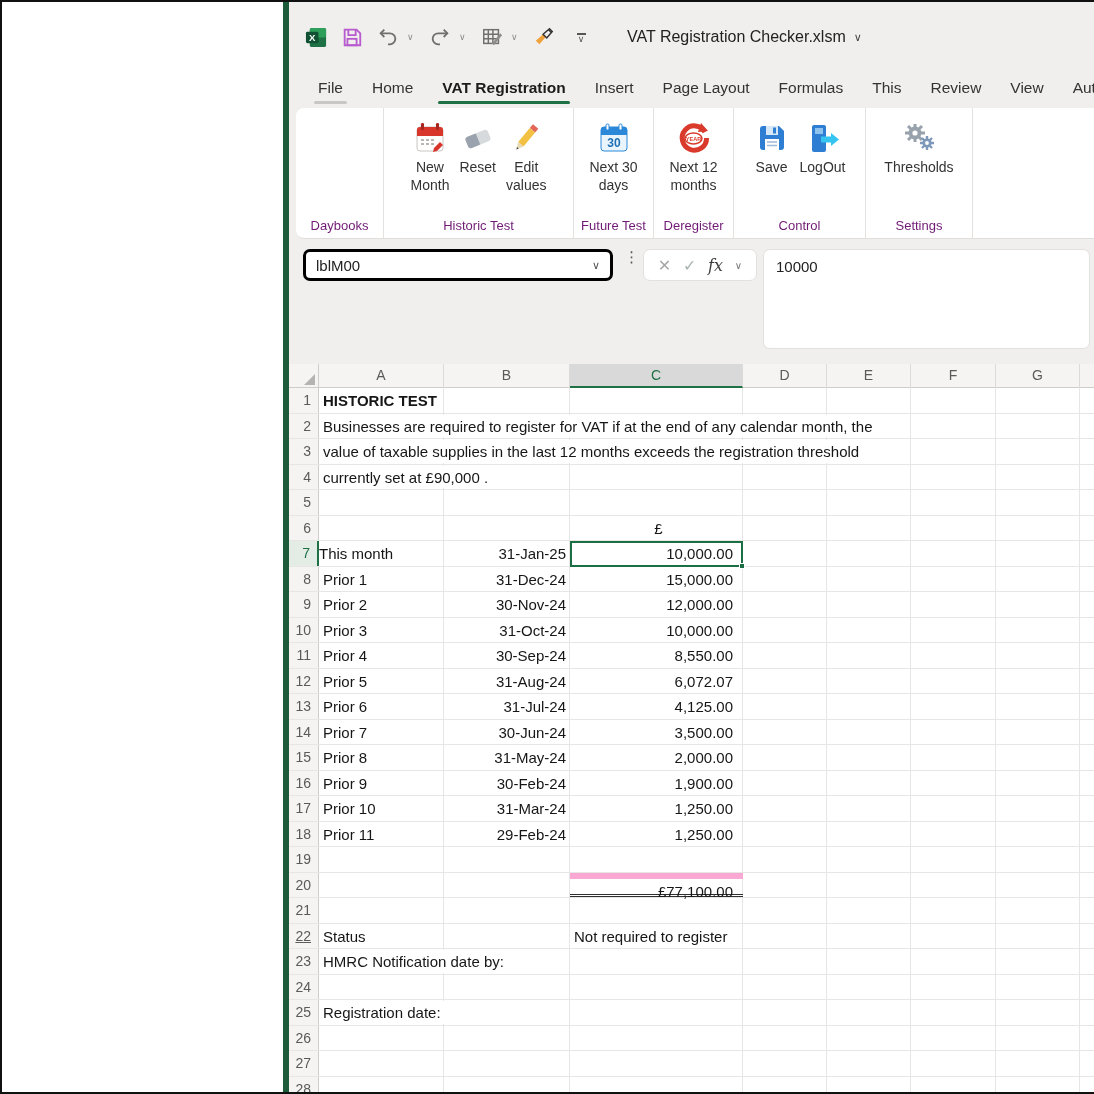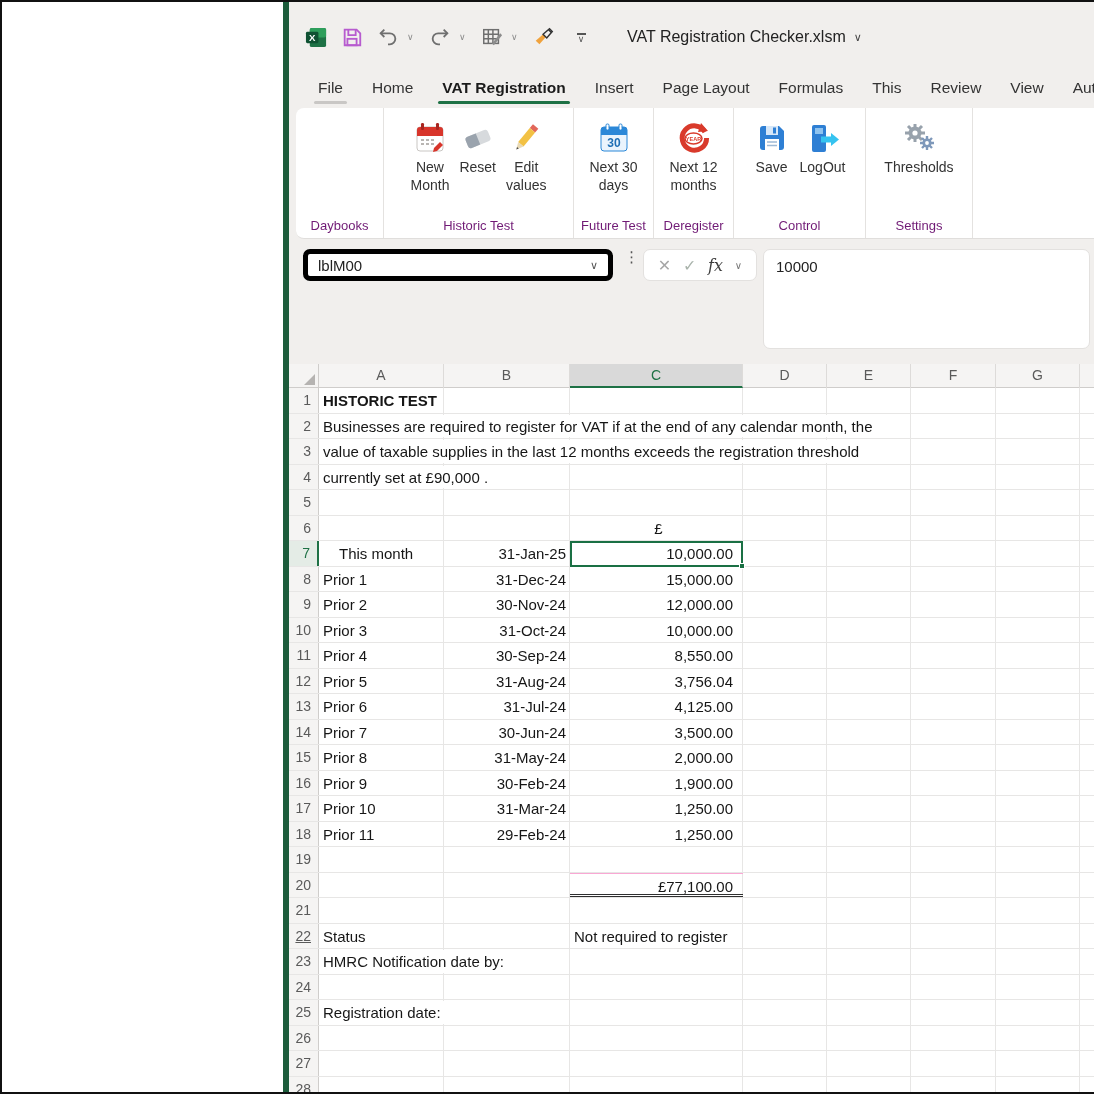--- a/index.html
+++ b/index.html
@@ -33,21 +33,21 @@
   .rgroup { position:relative; border-right:1px solid #e4e2e0; display:flex; flex-direction:column; align-items:center; flex:0 0 auto; }
   .rgroup .btnrow { flex:1; display:flex; align-items:flex-start; justify-content:center; gap:2px; padding-top:12px; }
   .rbtn { display:flex; flex-direction:column; align-items:center; padding:0 4px; cursor:default; }
   .rbtn .ric { width:36px; height:36px; display:flex; align-items:center; justify-content:center; }
   .rbtn .rlabel { margin-top:3px; font-size:14px; color:#333; text-align:center; line-height:1.25; white-space:pre-line; }
   .gname { position:absolute; bottom:5px; left:0; right:0; text-align:center; font-size:13px; color:#701a75; }
   .rspacer { flex:1 1 auto; border-right:none; }
 
   
   #fbar { position:relative; height:126px; }
-  #namebox { position:absolute; left:14px; top:10px; width:310px; height:32px; background:#fff; border:5px solid #000000; border-radius:7px; display:flex; align-items:center; font-size:15px; color:#222; padding:0 10px; }
+  #namebox { position:absolute; left:14px; top:10px; width:310px; height:32px; background:#fff; border:3px solid #000000; border-radius:7px; display:flex; align-items:center; font-size:15px; color:#222; padding:0 10px; }
   #namebox .nchev { margin-left:auto; color:#555; font-size:11px; }
   #fdots { position:absolute; left:335px; top:14px; color:#555; font-size:15px; line-height:8px; text-align:center; }
   #fbtns { position:absolute; left:354px; top:10px; width:114px; height:32px; background:#fff; border:1px solid #e3e1df; border-radius:7px; display:flex; align-items:center; justify-content:space-around; padding:0 8px; }
   #fbtns .fx-x { color:#a6a6a6; font-size:16px; }
   #fbtns .fx-check { color:#a9b3ab; font-size:16px; }
   #fbtns .fx-fn { font-size:16px; color:#3c3c3c; }
   #fbtns .fx-fn i { font-family:"DejaVu Serif",serif; }
   #fbtns .fchev { color:#777; font-size:10px; }
   #finput { position:absolute; left:474px; top:10px; right:4px; height:100px; background:#fff; border:1px solid #e3e1df; border-radius:7px; font-size:15px; color:#222; padding:8px 12px; }
 
@@ -61,21 +61,21 @@
   .grow { position:absolute; left:0; width:900px; border-bottom:1px solid #e7e6e5; }
   .rowhdr { position:absolute; left:0; top:0; bottom:0; width:30px; background:#f5f4f3; border-right:1px solid #cfcdcb; font-size:14px; color:#5a5a5a; text-align:right; padding-right:7px; }
   .rowhdr.sel { background:#e4ece6; color:#1e7145; border-right:2px solid #1e7145; }
   .gcell { position:absolute; top:0; bottom:0; border-right:1px solid #e7e6e5; }
   .ctext { position:absolute; top:0; bottom:0; font-size:15px; color:#161616; white-space:nowrap; overflow:visible; }
   .ctext.spill { background:#fff; top:1px; bottom:1px; z-index:2; padding-right:3px; }
   .ctext.b { font-weight:bold; }
   .ctext.right { text-align:right; }
   .ctext.center { text-align:center; }
   .ctext.link { color:#2a6bb5; text-decoration:underline; cursor:pointer; }
-  .ctext.total { border-top:1px solid #f9a8d4; border-bottom:3px double #2f2f2f; z-index:1; }
+  .ctext.total { border-top:6px solid #f9a8d4; border-bottom:3px double #2f2f2f; z-index:1; }
   #selbox { position:absolute; border:2px solid #1a7044; z-index:4; }
   #selbox .handle { position:absolute; right:-4px; bottom:-4px; width:6px; height:6px; background:#1a7044; border:1px solid #fff; }
 </style>
 </head>
 <body>
 
 <div id="page">
   <div id="left-window"></div>
 
   <div id="excel">
@@ -392,21 +392,21 @@
         </div>
         <div class="grow" style="top: 177px; height: 25.5px; width: 851px;">
           <div class="gcell" style="left: 30px; width: 125px;"></div>
           <div class="gcell" style="left: 155px; width: 126px;"></div>
           <div class="gcell" style="left: 281px; width: 173px;"></div>
           <div class="gcell" style="left: 454px; width: 84px;"></div>
           <div class="gcell" style="left: 538px; width: 84px;"></div>
           <div class="gcell" style="left: 622px; width: 85px;"></div>
           <div class="gcell" style="left: 707px; width: 84px;"></div>
           <div class="gcell" style="left: 791px; width: 60px;"></div>
-          <div class="ctext" style="left: 46px; width: 142px; line-height: 25.5px; padding-left: 4px;">This month</div>
+          <div class="ctext" style="left: 26px; width: 142px; line-height: 25.5px; padding-left: 4px;">This month</div>
           <div class="ctext right" style="left: 155px; width: 126px; line-height: 25.5px; padding-right: 4px;">31-Jan-25</div>
           <div class="ctext right" style="left: 281px; width: 173px; line-height: 25.5px; padding-right: 10px;">10,000.00</div>
           <div class="rowhdr sel" style="line-height: 24.5px;">7</div>
         </div>
         <div class="grow" style="top: 202.5px; height: 25.5px; width: 851px;">
           <div class="gcell" style="left: 30px; width: 125px;"></div>
           <div class="gcell" style="left: 155px; width: 126px;"></div>
           <div class="gcell" style="left: 281px; width: 173px;"></div>
           <div class="gcell" style="left: 454px; width: 84px;"></div>
           <div class="gcell" style="left: 538px; width: 84px;"></div>
@@ -464,21 +464,21 @@
           <div class="gcell" style="left: 30px; width: 125px;"></div>
           <div class="gcell" style="left: 155px; width: 126px;"></div>
           <div class="gcell" style="left: 281px; width: 173px;"></div>
           <div class="gcell" style="left: 454px; width: 84px;"></div>
           <div class="gcell" style="left: 538px; width: 84px;"></div>
           <div class="gcell" style="left: 622px; width: 85px;"></div>
           <div class="gcell" style="left: 707px; width: 84px;"></div>
           <div class="gcell" style="left: 791px; width: 60px;"></div>
           <div class="ctext" style="left: 30px; width: 125px; line-height: 25.5px; padding-left: 4px;">Prior 5</div>
           <div class="ctext right" style="left: 155px; width: 126px; line-height: 25.5px; padding-right: 4px;">31-Aug-24</div>
-          <div class="ctext right" style="left: 281px; width: 173px; line-height: 25.5px; padding-right: 10px;">3,756.04</div>
+          <div class="ctext right" style="left: 281px; width: 173px; line-height: 25.5px; padding-right: 10px;">6,072.07</div>
           <div class="rowhdr" style="line-height: 24.5px;">12</div>
         </div>
         <div class="grow" style="top: 330px; height: 25.5px; width: 851px;">
           <div class="gcell" style="left: 30px; width: 125px;"></div>
           <div class="gcell" style="left: 155px; width: 126px;"></div>
           <div class="gcell" style="left: 281px; width: 173px;"></div>
           <div class="gcell" style="left: 454px; width: 84px;"></div>
           <div class="gcell" style="left: 538px; width: 84px;"></div>
           <div class="gcell" style="left: 622px; width: 85px;"></div>
           <div class="gcell" style="left: 707px; width: 84px;"></div>

